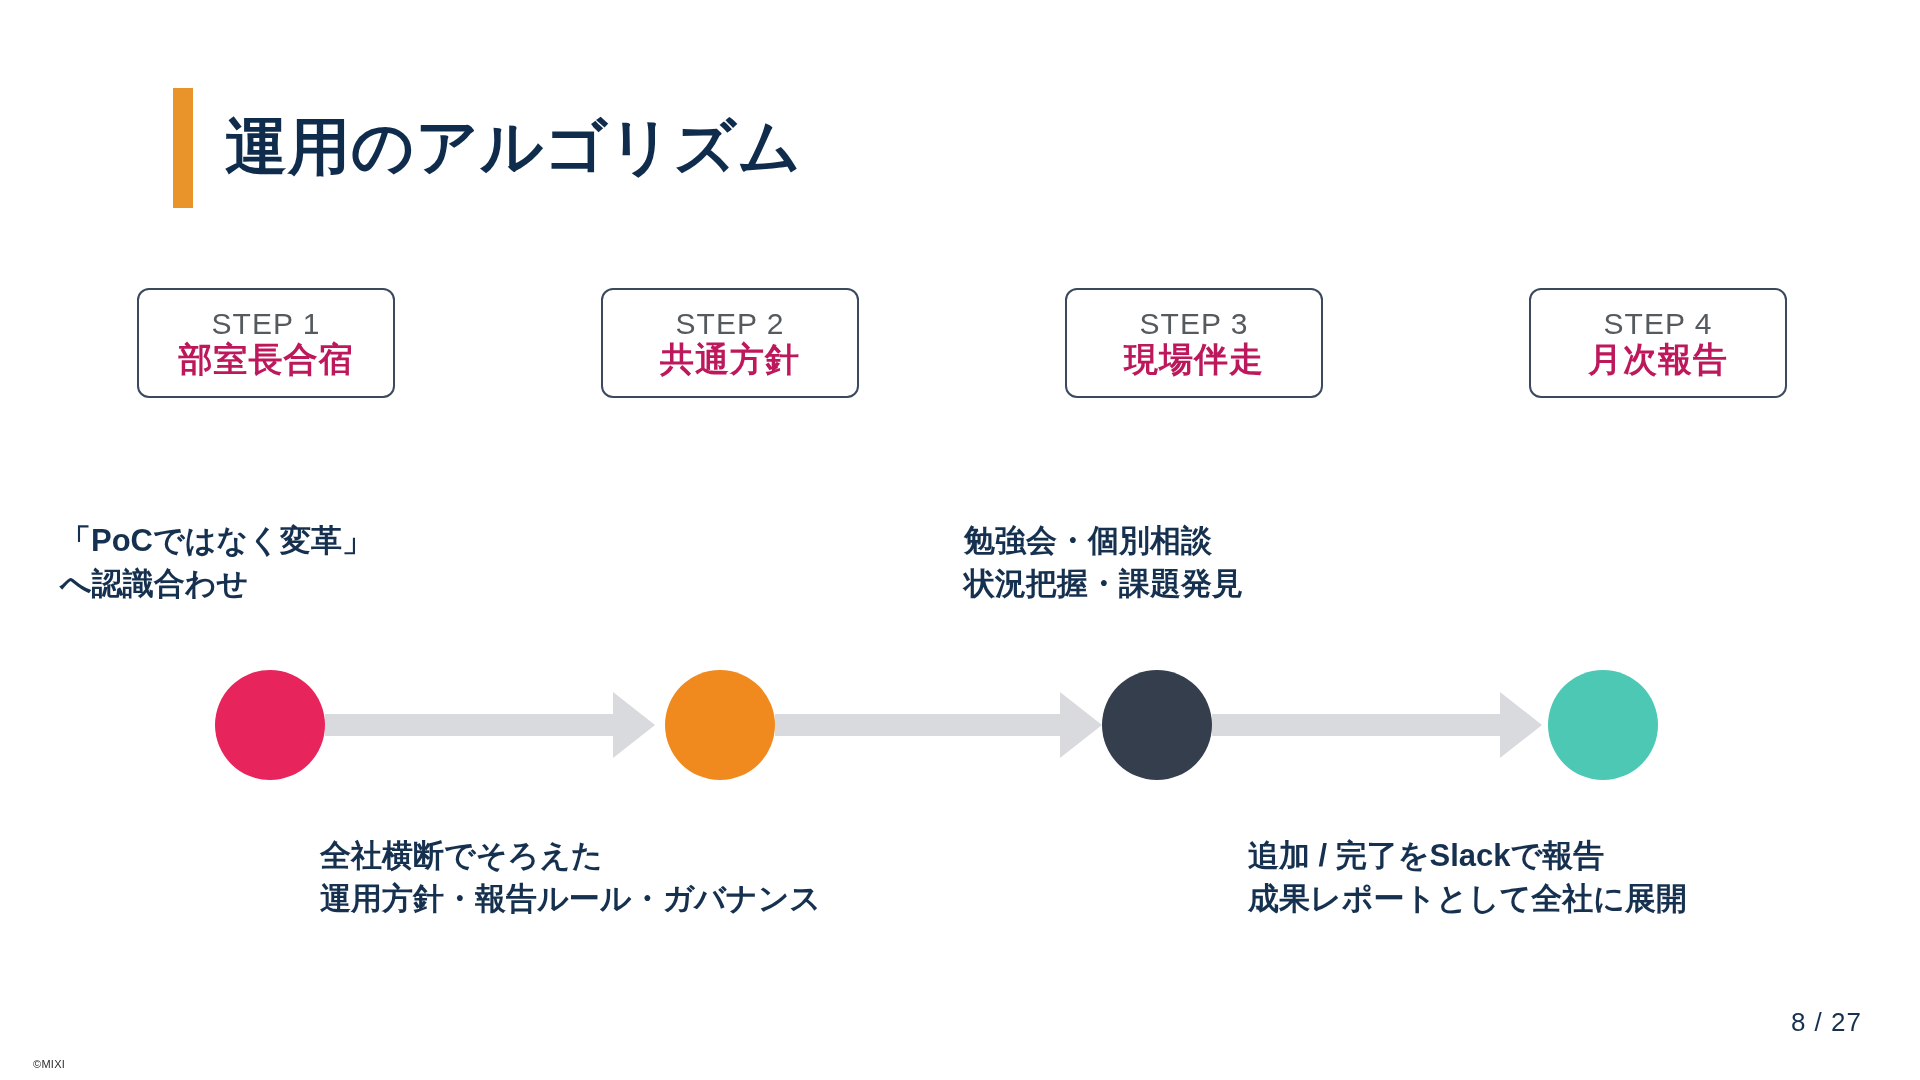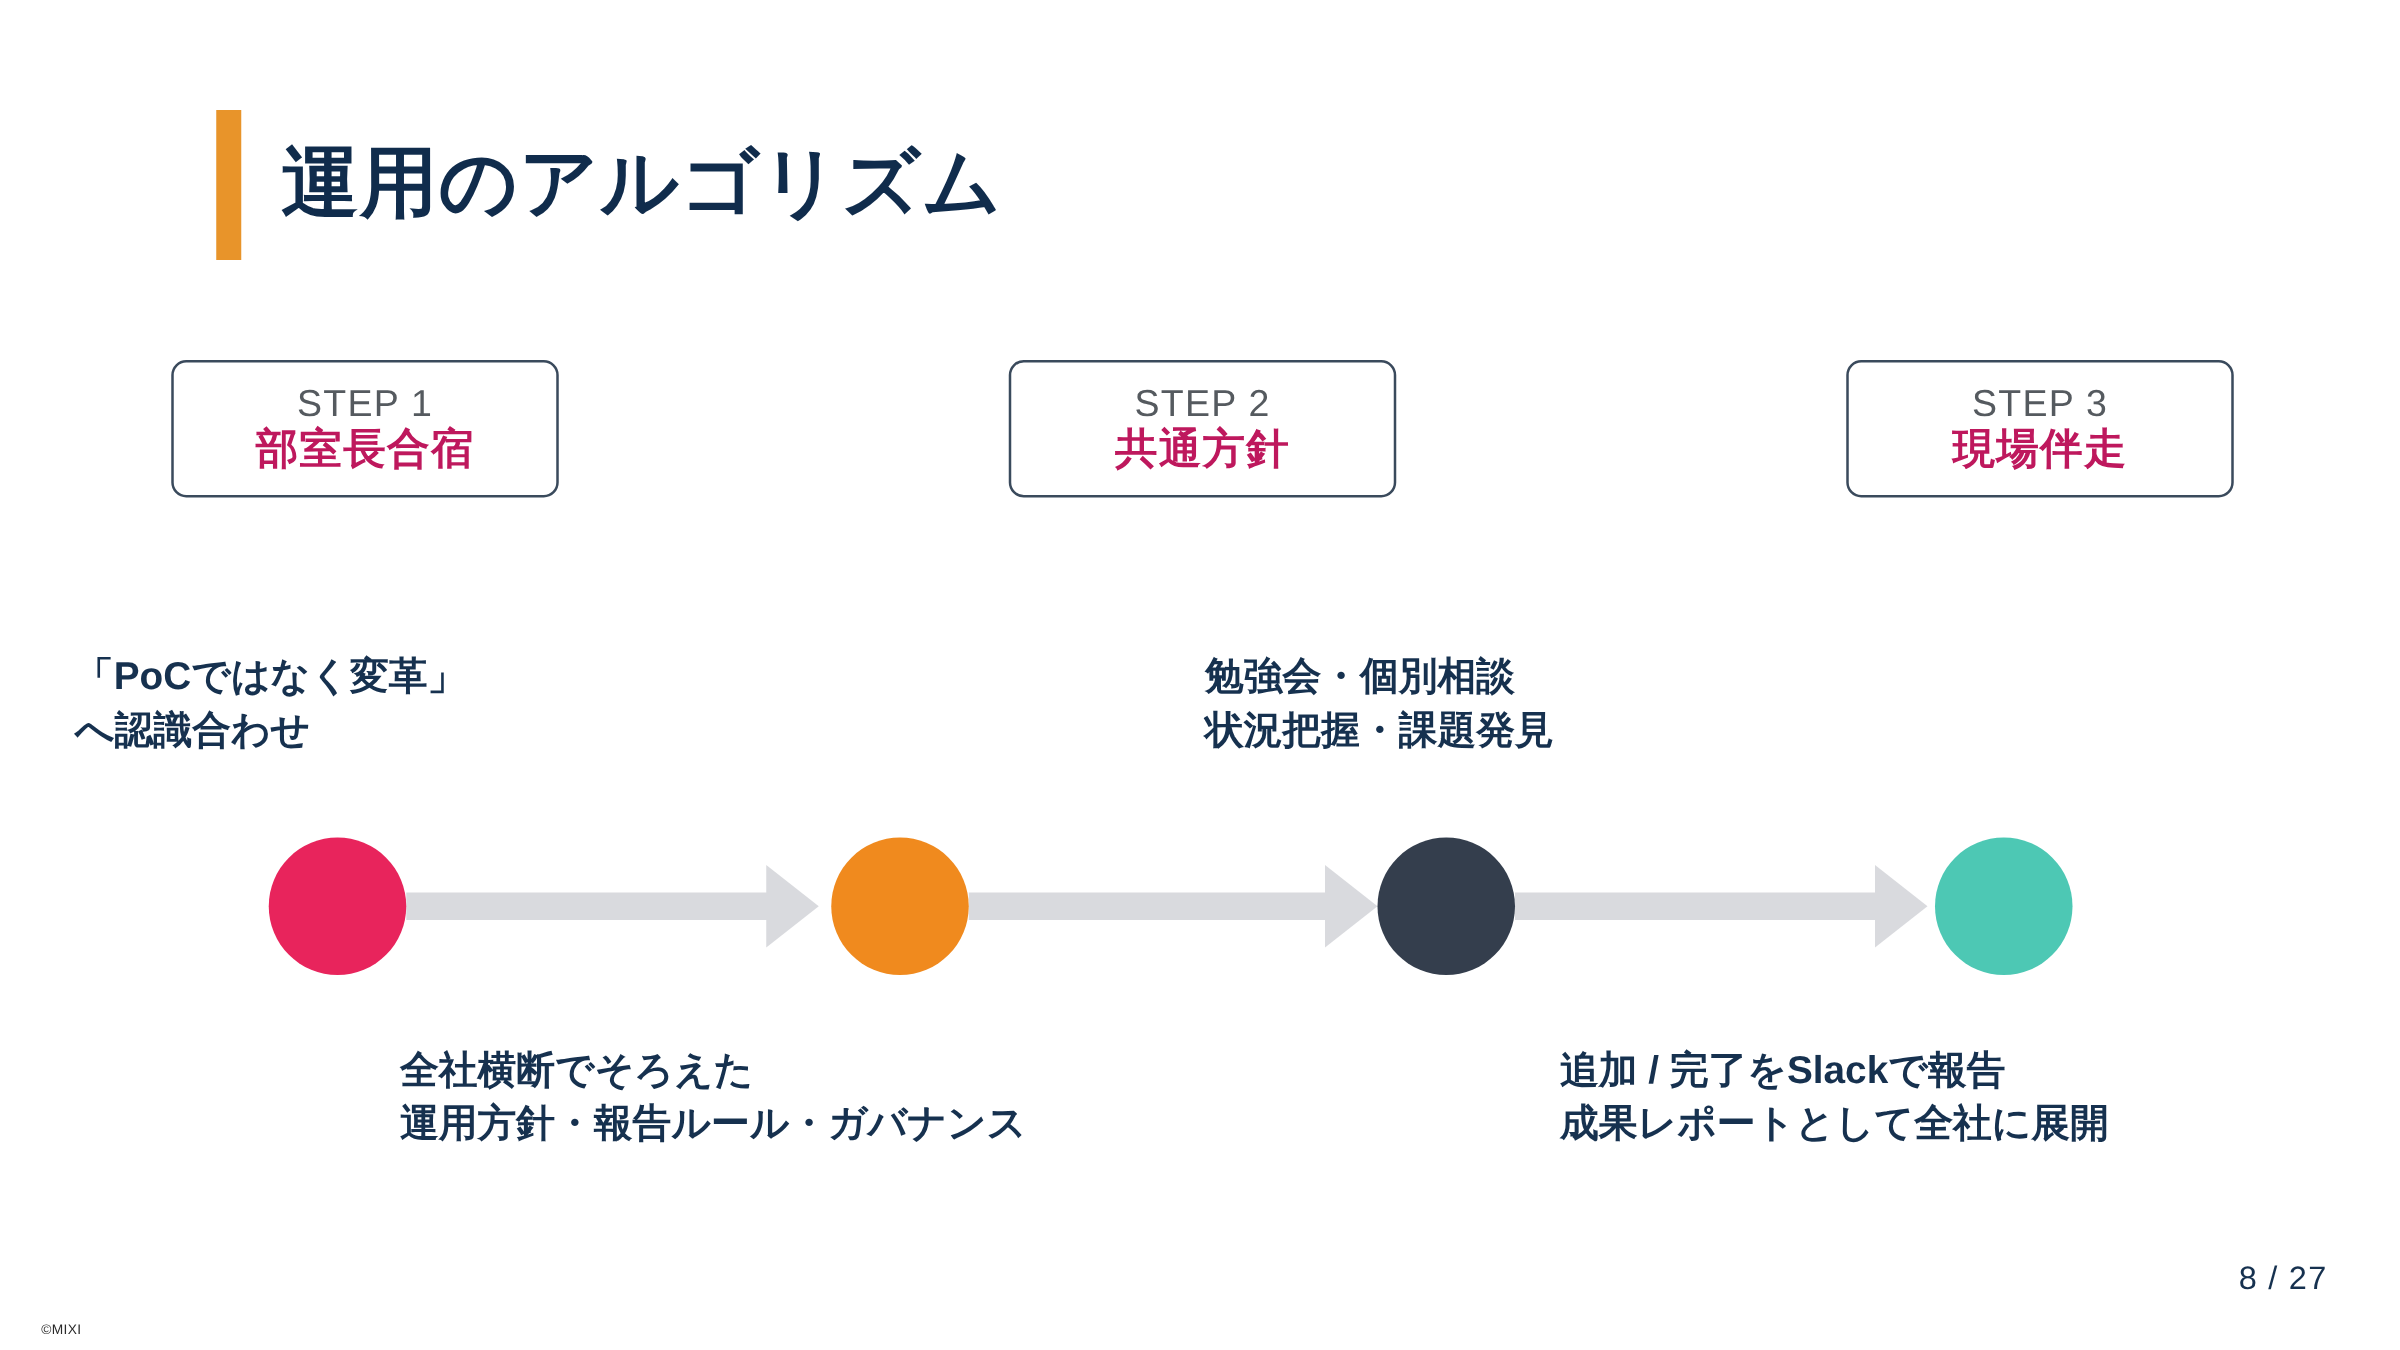--- a/index.html
+++ b/index.html
@@ -43,21 +43,21 @@
   
   .steps {
     position: absolute;
     left: 137px;
     top: 288px;
     width: 1650px;
     display: flex;
     justify-content: space-between;
   }
   .step-box {
-    width: 310px;
+    width: 258px;
     height: 110px;
     border: 2.5px solid #3A4A5C;
     border-radius: 12px;
     box-sizing: border-box;
     display: flex;
     flex-direction: column;
     align-items: center;
     justify-content: center;
     background: #ffffff;
   }
@@ -161,20 +161,24 @@
     <div class="step-label">部室長合宿</div>
   </div>
   <div class="step-box">
     <div class="step-num">STEP 2</div>
     <div class="step-label">共通方針</div>
   </div>
   <div class="step-box">
     <div class="step-num">STEP 3</div>
     <div class="step-label">現場伴走</div>
   </div>
+  <div class="step-box">
+    <div class="step-num">STEP 4</div>
+    <div class="step-label">月次報告</div>
+  </div>
 </div>
 
 <div class="caption" id="cap1">「PoCではなく変革」
 へ認識合わせ</div>
 <div class="caption" id="cap3">勉強会・個別相談
 状況把握・課題発見</div>
 
 <div class="connector" id="conn1"></div>
 <div class="arrowhead" id="arrow1"></div>
 <div class="connector" id="conn2"></div>

